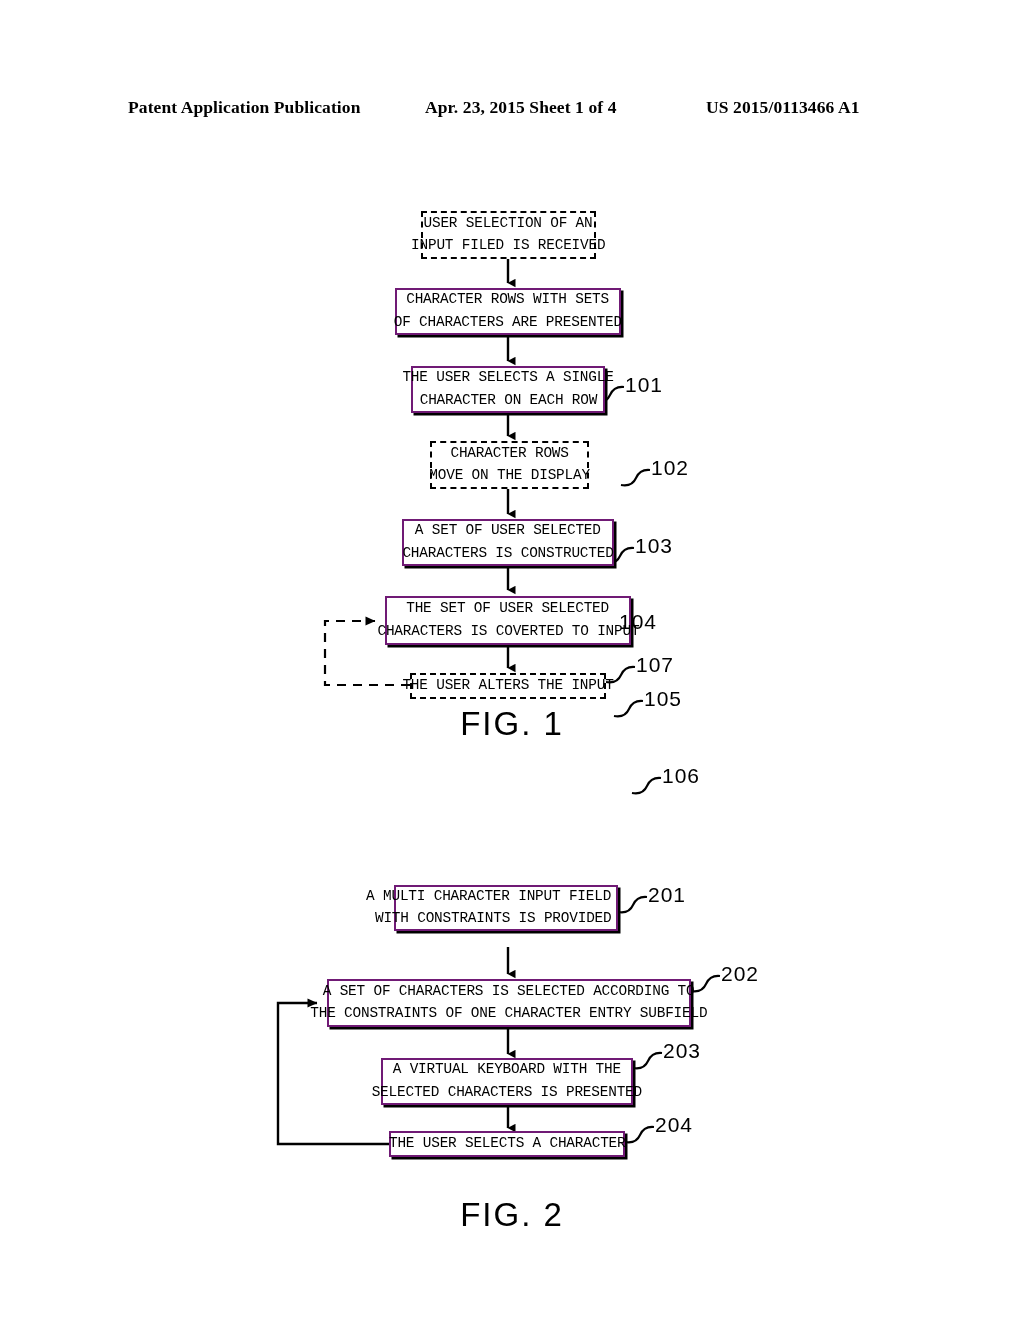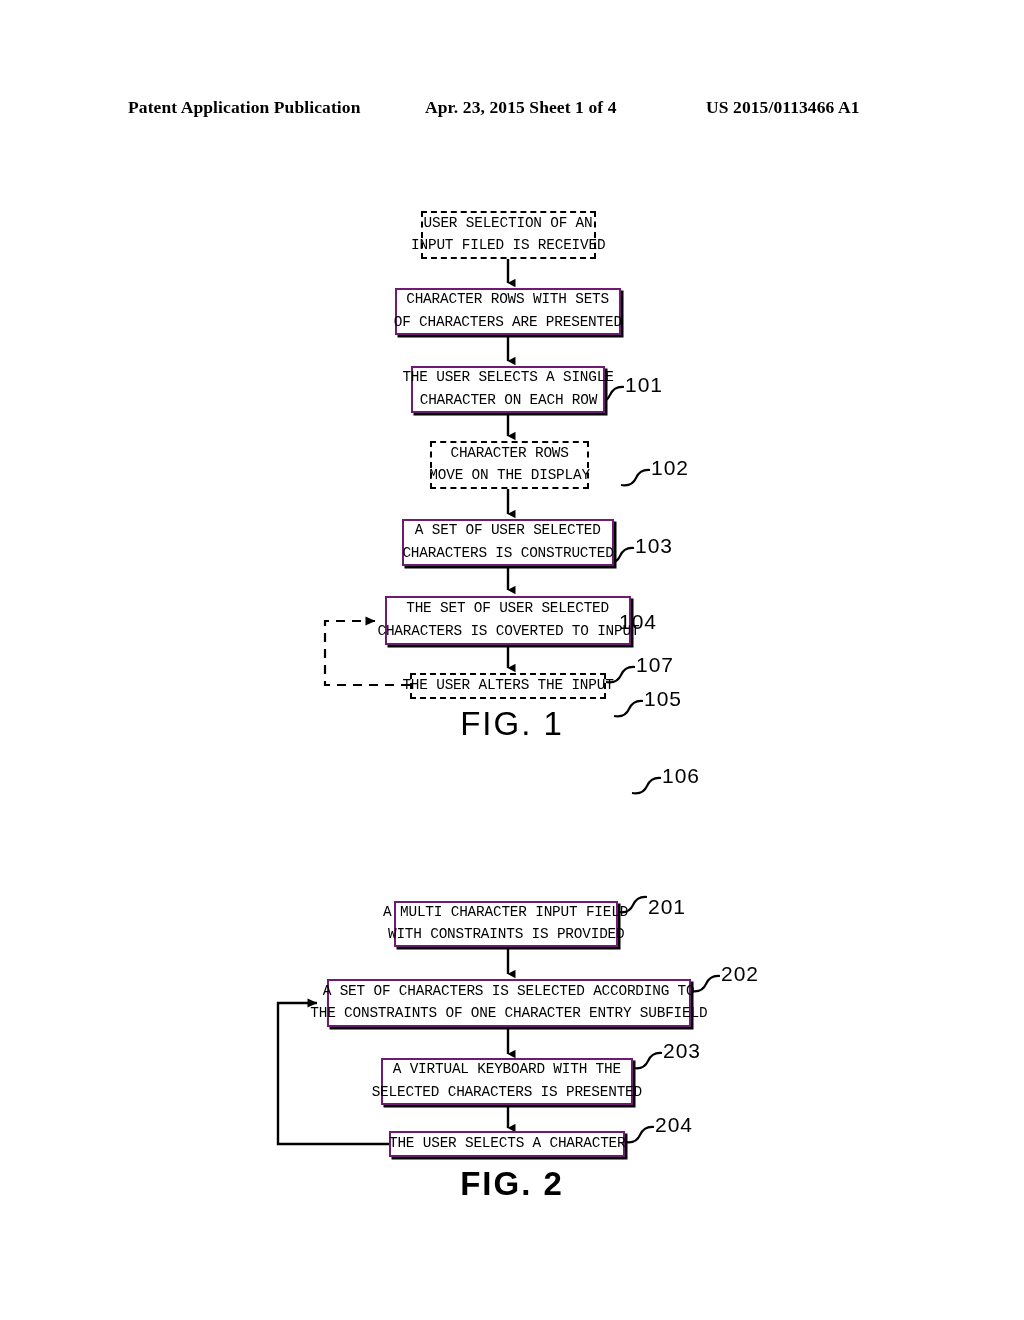--- a/index.html
+++ b/index.html
@@ -108,21 +108,21 @@
   .fig-caption {
     position: absolute;
     width: 1024px;
     text-align: center;
     font-family: "Liberation Sans", sans-serif;
     font-size: 33px;
     letter-spacing: 2px;
     color: #000;
   }
   #caption-1 { top: 705px; }
-  #caption-2 { top: 1165px; font-weight: bold; }
+  #caption-2 { top: 1196px; }
 </style>
 </head>
 <body>
 
 <div id="page-header">
   <span class="hdr-pub">Patent Application Publication</span>
   <span class="hdr-date">Apr. 23, 2015  Sheet 1 of 4</span>
   <span class="hdr-num">US 2015/0113466 A1</span>
 </div>
 
@@ -219,35 +219,35 @@
     <line x1="508" y1="235" x2="508" y2="258" stroke="#000" stroke-width="2.4" marker-end="url(#arrowDown2)"></line>
 
     <polyline points="389,274 278,274 278,133 317,133" fill="none" stroke="#000" stroke-width="2.4" marker-end="url(#arrowRight2)"></polyline>
 
     <path d="M618,42  q11,2 15,-7 q4,-9 14,-8" fill="none" stroke="#000" stroke-width="2.1"></path>
     <path d="M691,121 q11,2 15,-7 q4,-9 14,-8" fill="none" stroke="#000" stroke-width="2.1"></path>
     <path d="M633,198 q11,2 15,-7 q4,-9 14,-8" fill="none" stroke="#000" stroke-width="2.1"></path>
     <path d="M625,272 q11,2 15,-7 q4,-9 14,-8" fill="none" stroke="#000" stroke-width="2.1"></path>
   </svg>
 
-  <div class="node solid" style="left:394px; top:31px;  width:224px; height:46px;">
+  <div class="node solid" style="left:394px; top:15px;  width:224px; height:46px;align-items:flex-end;">
     <span class="line">A MULTI CHARACTER INPUT FIELD</span>
     <span class="line">WITH CONSTRAINTS IS PROVIDED</span>
   </div>
   <div class="node solid" style="left:327px; top:109px; width:364px; height:48px;">
     <span class="line">A SET OF CHARACTERS IS SELECTED ACCORDING TO</span>
     <span class="line">THE CONSTRAINTS OF ONE CHARACTER ENTRY SUBFIELD</span>
   </div>
   <div class="node solid" style="left:381px; top:188px; width:252px; height:47px;">
     <span class="line">A VIRTUAL KEYBOARD WITH THE</span>
     <span class="line">SELECTED CHARACTERS IS PRESENTED</span>
   </div>
   <div class="node solid" style="left:389px; top:261px; width:236px; height:26px;">
     <span class="line">THE USER SELECTS A CHARACTER</span>
   </div>
 
-  <div class="ref" style="left:648px; top:13px;margin-top:12px;">201</div>
+  <div class="ref" style="left:648px; top:13px;">201</div>
   <div class="ref" style="left:721px; top:92px;">202</div>
   <div class="ref" style="left:663px; top:169px;">203</div>
   <div class="ref" style="left:655px; top:243px;">204</div>
 </div>
 
 <div class="fig-caption" id="caption-2">FIG. 2</div>
 
 </body></html>

